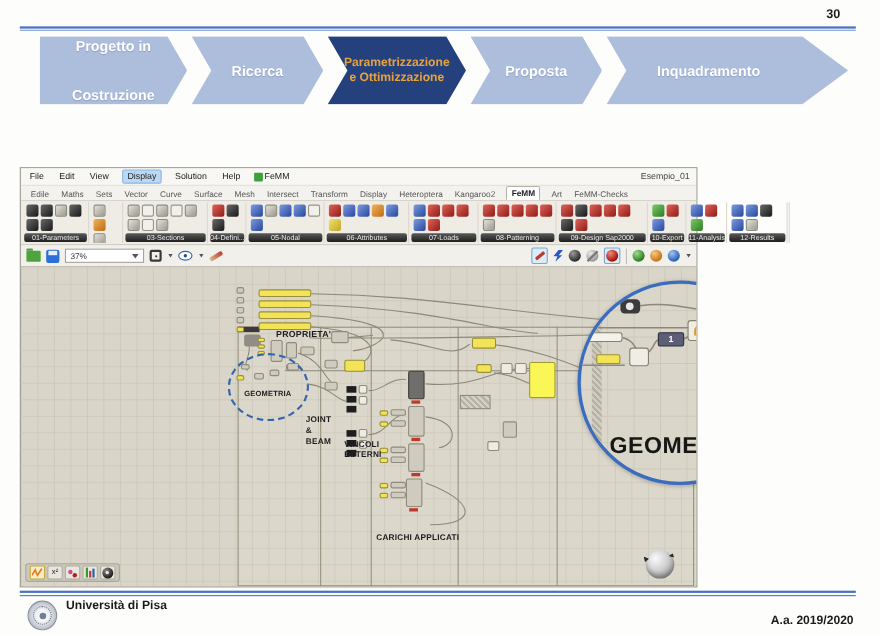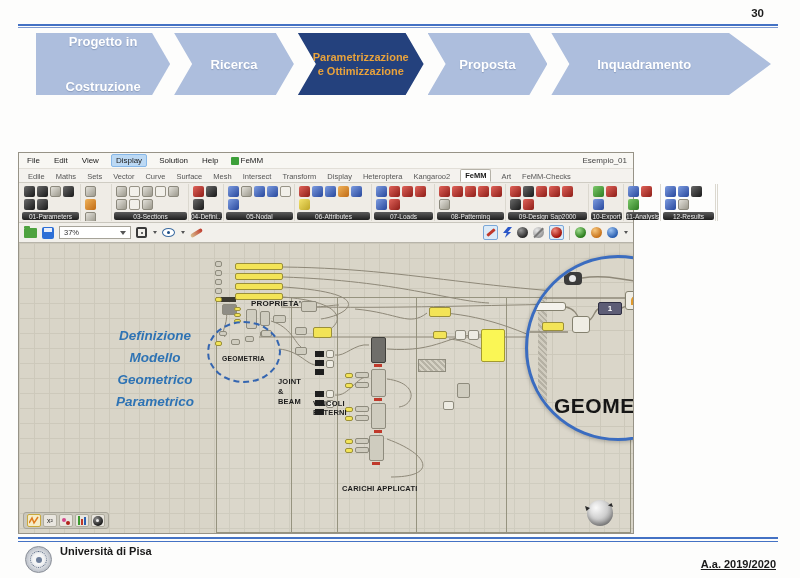--- a/index.html
+++ b/index.html
@@ -132,21 +132,21 @@
   .gh-sphere::after { content:""; position:absolute; right:0px; top:3px; width:5px; height:4px; background:#2b2b2b; clip-path:polygon(0 60%,70% 0,100% 100%); }
 
   
   .f-line { position:absolute; left:18px; top:537px; width:760px; height:5px; border-top:2px solid #4472c4; border-bottom:1px solid #4472c4; }
   .f-logo { position:absolute; left:25px; top:546px; width:27px; height:27px; border-radius:50%; border:1px solid #8a8f98;
             background:radial-gradient(circle at 50% 50%, #f4f5f6 30%, #c9cdd4 60%, #9aa2ae); }
   .f-logo::before { content:""; position:absolute; left:4px; top:4px; right:4px; bottom:4px; border:1px dotted #5b6b85; border-radius:50%; }
   .f-logo::after { content:""; position:absolute; left:10px; top:10px; width:6px; height:6px; background:#6e7f9b; border-radius:50%; }
   .f-univ { position:absolute; left:60px; top:545px; font-size:11px; font-weight:bold; color:#1a1a1a; }
   .f-course { position:absolute; left:60px; top:559px; font-size:11px; color:#1a1a1a; }
-  .f-year { position:absolute; right:24px; top:558px; font-size:11px; font-weight:bold; color:#1a1a1a;text-decoration:underline; }
+  .f-year { position:absolute; right:24px; top:558px; font-size:11px; font-weight:bold; color:#1a1a1a; }
 </style>
 </head>
 <body>
 
 <div class="slide">
 
   <div class="hdr-page">30</div>
   <div class="hdr-line"></div>
 
   <div class="chev-band">
@@ -472,26 +472,20 @@
       <div class="ny" style="left:414px;top:88px;width:14px;height:8px"></div>
       <div class="nw" style="left:436px;top:87px;width:11px;height:10px"></div>
       <div class="nw" style="left:449px;top:87px;width:11px;height:10px"></div>
       <div class="n" style="left:466px;top:100px;width:12px;height:16px"></div>
       <div class="nyb" style="left:462px;top:86px;width:24px;height:33px"></div>
       <div class="hatch" style="left:399px;top:116px;width:28px;height:13px"></div>
       <div class="nw" style="left:424px;top:158px;width:11px;height:9px"></div>
       <div class="n" style="left:438px;top:140px;width:13px;height:15px"></div>
 
       <div class="lbl" style="left:232px;top:56px;font-size:8px">PROPRIETA'</div>
-      <div class="annot">
-        <div>Definizione</div>
-        <div>Modello</div>
-        <div>Geometrico</div>
-        <div>Parametrico</div>
-      </div>
       <div class="dashell"></div>
       <div class="lbl" style="left:203px;top:112px;font-size:6.8px">GEOMETRIA</div>
       <div class="lbl" style="left:259px;top:134px">JOINT</div>
       <div class="lbl" style="left:259px;top:144px">&amp;</div>
       <div class="lbl" style="left:259px;top:154px">BEAM</div>
       <div class="lbl" style="left:294px;top:156px">VINCOLI</div>
       <div class="lbl" style="left:294px;top:165px">ESTERNI</div>
       <div class="lbl" style="left:323px;top:241px">CARICHI APPLICATI</div>
 
       <div class="mag">

